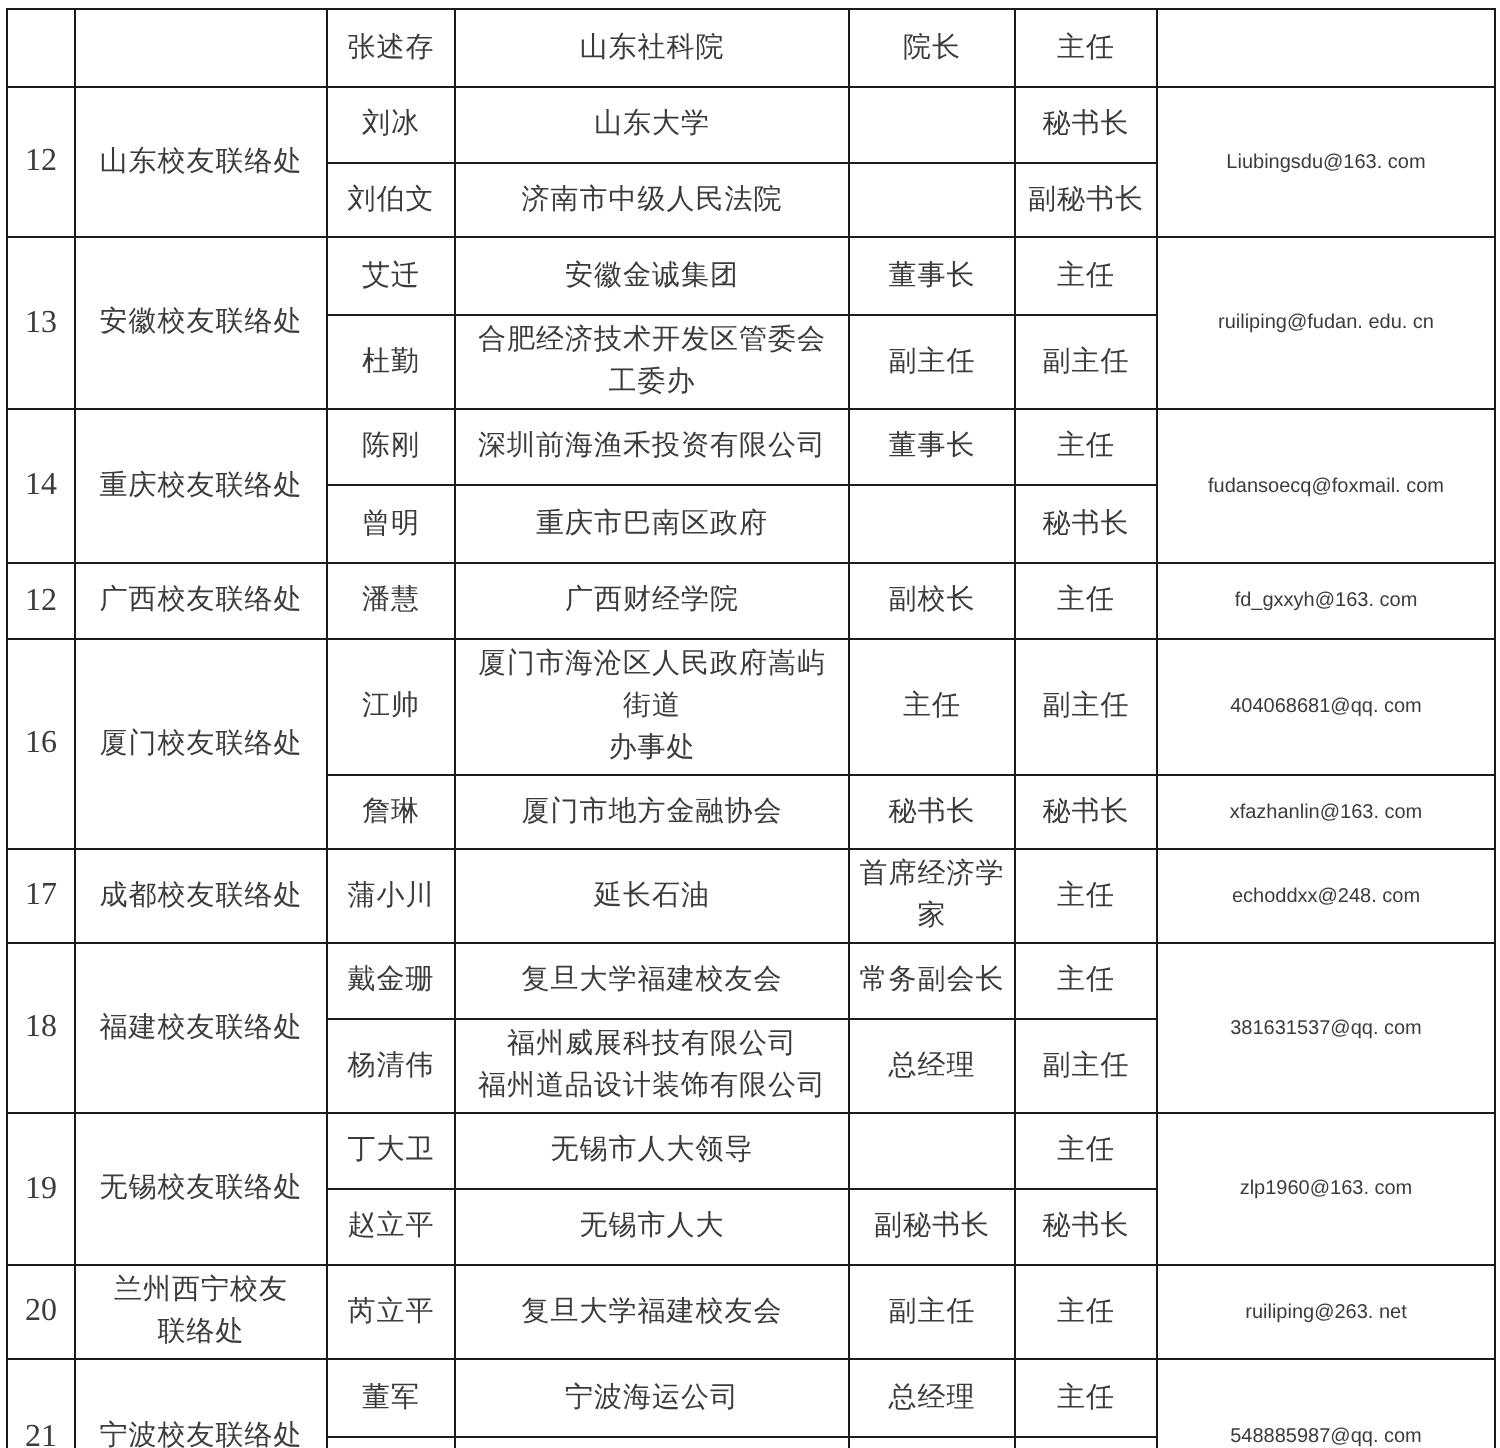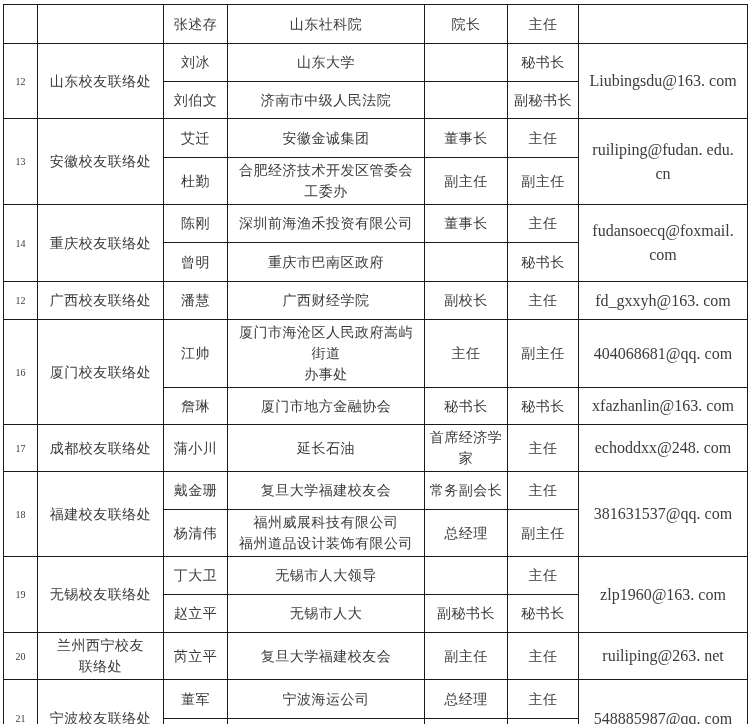--- a/index.html
+++ b/index.html
@@ -25,28 +25,28 @@
     font-size: 14px;
     color: #3b3b3b;
     line-height: 1.5;
     padding: 2px 4px;
     white-space: pre-line;
     overflow: hidden;
     box-sizing: border-box;
     letter-spacing: 0.5px;
   }
   table.doc-table td.email {
-    font-family: Liberation Serif, serif;
-    font-size: 16px;
+    font-family: Liberation Sans, sans-serif;
+    font-size: 10px;
     letter-spacing: 0px;
     white-space: normal;
   }
   table.doc-table td.num {
     letter-spacing: 0px;
-    font-size: 10px;
+    font-size: 16px;
   }
 </style>
 </head>
 <body>
 
 <table class="doc-table">
   <colgroup>
     <col style="width:34px">
       <col style="width:126px">
       <col style="width:64px">

